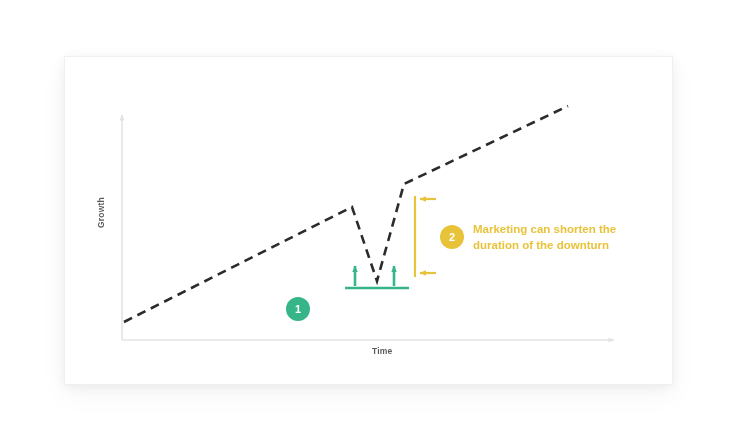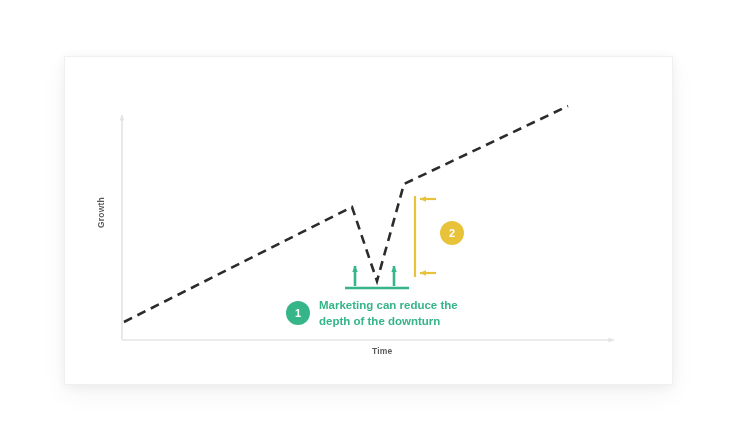--- a/index.html
+++ b/index.html
@@ -136,21 +136,21 @@
     <line x1="415" y1="196" x2="415" y2="277" stroke="#e8c33a" stroke-width="2.2"></line>
     <line x1="436" y1="199" x2="420" y2="199" stroke="#e8c33a" stroke-width="2.2" marker-end="url(#yellow-arrow)"></line>
     <line x1="436" y1="273" x2="420" y2="273" stroke="#e8c33a" stroke-width="2.2" marker-end="url(#yellow-arrow)"></line>
   </svg>
 
   <div class="axis-label" id="ylabel">Growth</div>
   <div class="axis-label" id="xlabel">Time</div>
 
   <div class="annotation" id="annotation-1">
     <div class="badge">1</div>
-    <div class="ann-text">Marketing can reduce the
-depth of the downturn</div>
   </div>
 
   <div class="annotation" id="annotation-2">
     <div class="badge">2</div>
+    <div class="ann-text">Marketing can shorten the
+duration of the downturn</div>
   </div>
 
 </div>
 
 </body></html>

